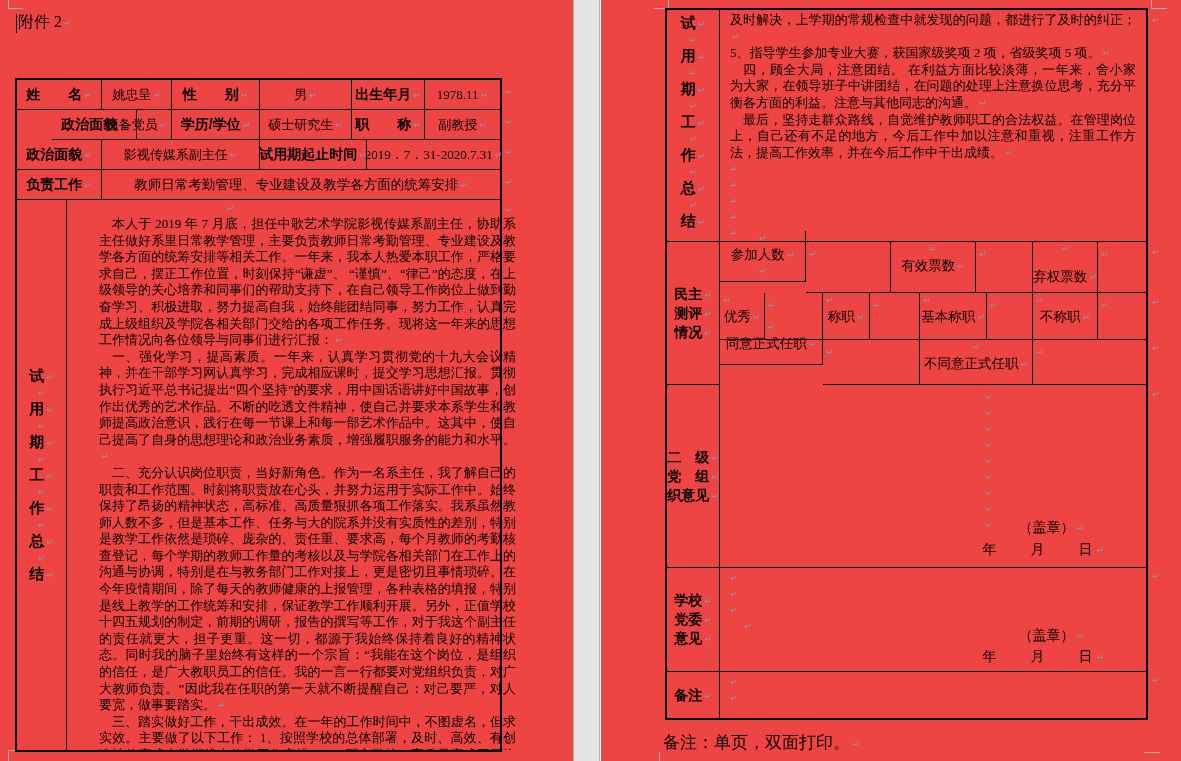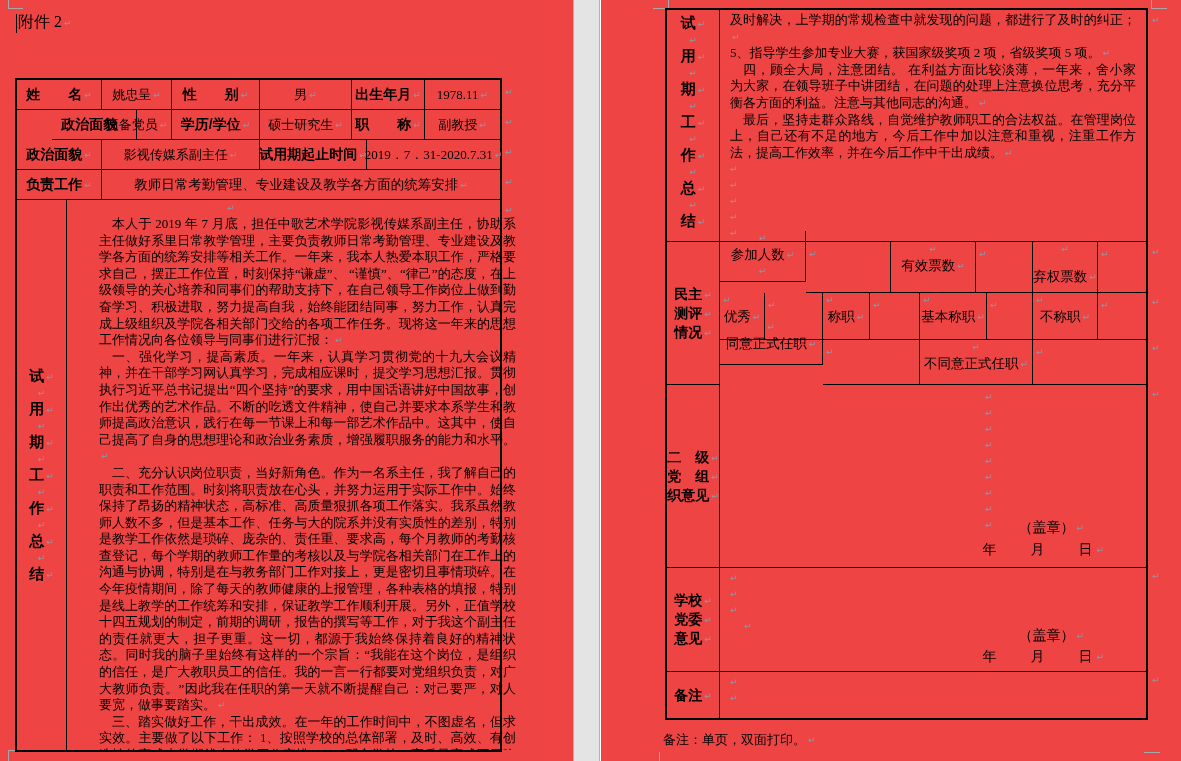--- a/index.html
+++ b/index.html
@@ -254,21 +254,21 @@
       <span class="mlab pm">备注</span>
     </div>
     <div class="c bd nbr nbb" style="left:53px;top:662px;width:426px;height:46px;">
       <div class="c" style="left:10px;top:2px;">
         <div class="fm"></div>
         <div class="fm"></div>
       </div>
     </div>
   </div>
 
-  <div class="c pm" style="left:62px;top:731px;font-size:13px;font-family:Liberation Serif, serif;">备注：单页，双面打印。</div>
+  <div class="c pm" style="left:62px;top:731px;font-size:17px;font-family:Liberation Serif, serif;">备注：单页，双面打印。</div>
 
   <div class="c fm" style="left:551px;top:12px;"></div>
   <div class="c fm" style="left:551px;top:244px;"></div>
   <div class="c fm" style="left:551px;top:294px;"></div>
   <div class="c fm" style="left:551px;top:340px;"></div>
   <div class="c fm" style="left:551px;top:386px;"></div>
   <div class="c fm" style="left:551px;top:568px;"></div>
   <div class="c fm" style="left:551px;top:672px;"></div>
 </div>
 

